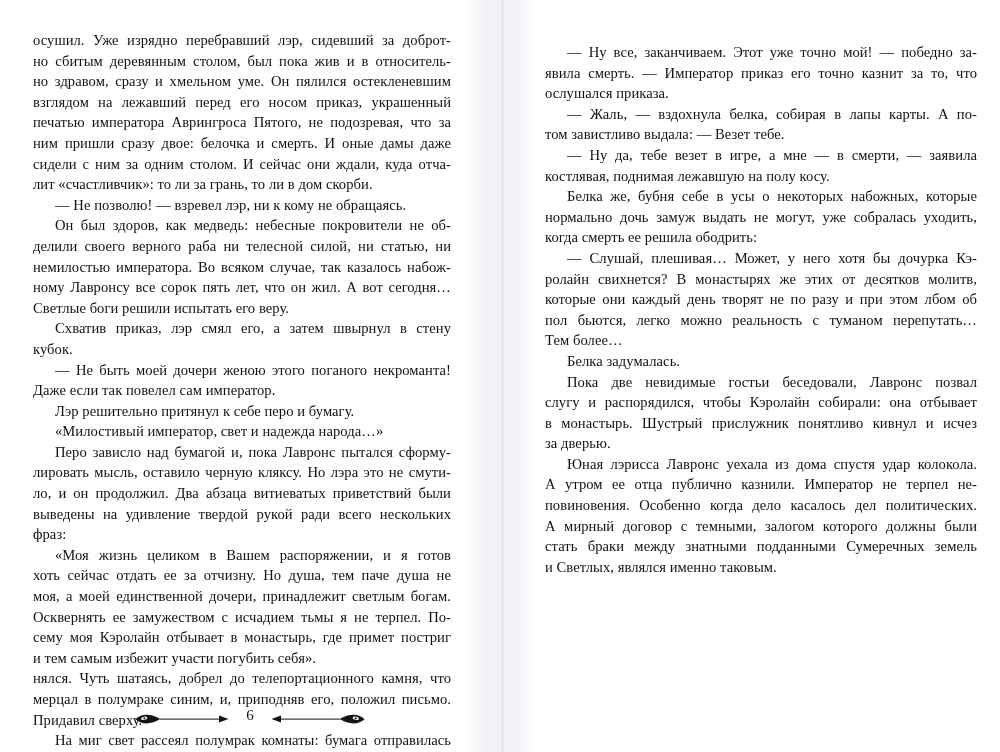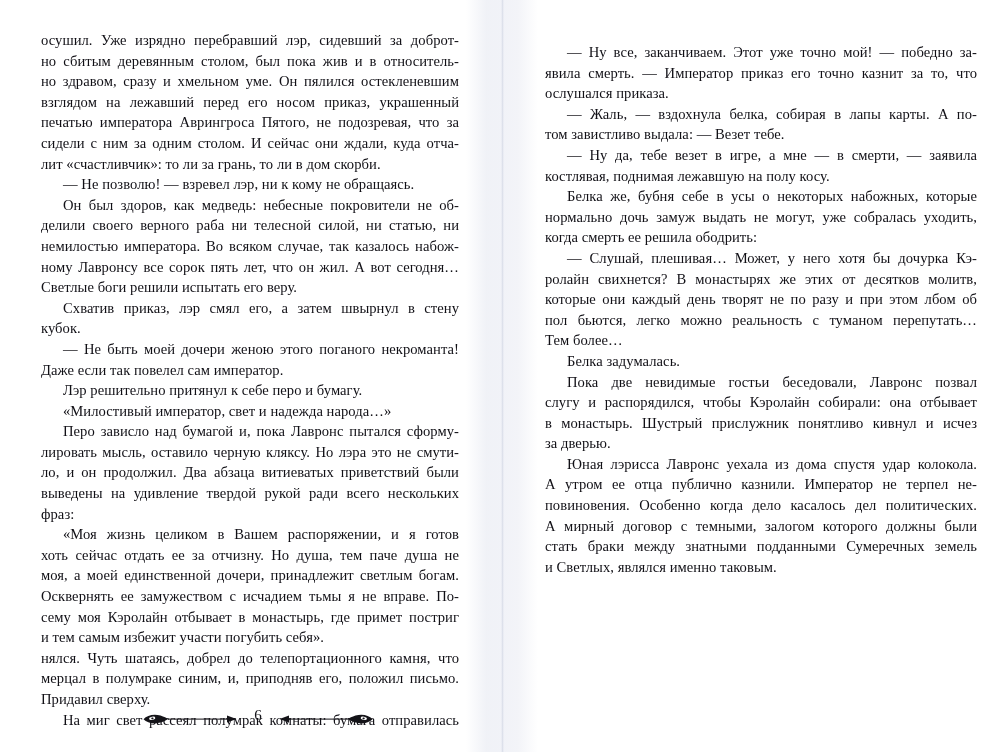--- a/index.html
+++ b/index.html
@@ -45,21 +45,21 @@
         rgba(205,210,224,0.55),
         rgba(255,255,255,0));
     pointer-events: none;
   }
 
   .page {
     position: absolute;
     top: 0;
     height: 752px;
   }
-  .page-left  { left: 8px;    width: 500px; }
+  .page-left  { left: 0;    width: 500px; }
   .page-right { left: 500px; width: 500px; }
 
   .textblock {
     position: absolute;
     top: 30px;
   }
   .page-left .textblock  { left: 33px; width: 418px; }
   .page-right .textblock { left: 45px; width: 432px; margin-top: 12px; }
 
   
@@ -116,20 +116,21 @@
 
 <div class="book-spread">
 
   <div class="page page-left">
     <div class="textblock" id="left-lines">
         <div class="ln j">осушил. Уже изрядно перебравший лэр, сидевший за доброт-</div>
         <div class="ln j">но сбитым деревянным столом, был пока жив и в относитель-</div>
         <div class="ln j">но здравом, сразу и хмельном уме. Он пялился остекленевшим</div>
         <div class="ln j">взглядом на лежавший перед его носом приказ, украшенный</div>
         <div class="ln j">печатью императора Аврингроса Пятого, не подозревая, что за</div>
+        <div class="ln j">ним пришли сразу двое: белочка и смерть. И оные дамы даже</div>
         <div class="ln j">сидели с ним за одним столом. И сейчас они ждали, куда отча-</div>
         <div class="ln">лит «счастливчик»: то ли за грань, то ли в дом скорби.</div>
         <div class="ln indent">— Не позволю! — взревел лэр, ни к кому не обращаясь.</div>
         <div class="ln j indent">Он был здоров, как медведь: небесные покровители не об-</div>
         <div class="ln j">делили своего верного раба ни телесной силой, ни статью, ни</div>
         <div class="ln j">немилостью императора. Во всяком случае, так казалось набож-</div>
         <div class="ln j">ному Лавронсу все сорок пять лет, что он жил. А вот сегодня…</div>
         <div class="ln">Светлые боги решили испытать его веру.</div>
         <div class="ln j indent">Схватив приказ, лэр смял его, а затем швырнул в стену</div>
         <div class="ln">кубок.</div>
@@ -138,21 +139,21 @@
         <div class="ln indent">Лэр решительно притянул к себе перо и бумагу.</div>
         <div class="ln indent">«Милостивый император, свет и надежда народа…»</div>
         <div class="ln j indent">Перо зависло над бумагой и, пока Лавронс пытался сформу-</div>
         <div class="ln j">лировать мысль, оставило черную кляксу. Но лэра это не смути-</div>
         <div class="ln j">ло, и он продолжил. Два абзаца витиеватых приветствий были</div>
         <div class="ln j">выведены на удивление твердой рукой ради всего нескольких</div>
         <div class="ln">фраз:</div>
         <div class="ln j indent">«Моя жизнь целиком в Вашем распоряжении, и я готов</div>
         <div class="ln j">хоть сейчас отдать ее за отчизну. Но душа, тем паче душа не</div>
         <div class="ln j">моя, а моей единственной дочери, принадлежит светлым богам.</div>
-        <div class="ln j">Осквернять ее замужеством с исчадием тьмы я не вправе. По-</div>
+        <div class="ln j">Осквернять ее замужеством с исчадием тьмы я не терпел. По-</div>
         <div class="ln j">сему моя Кэролайн отбывает в монастырь, где примет постриг</div>
         <div class="ln">и тем самым избежит участи погубить себя».</div>
         <div class="ln j">нялся. Чуть шатаясь, добрел до телепортационного камня, что</div>
         <div class="ln j">мерцал в полумраке синим, и, приподняв его, положил письмо.</div>
         <div class="ln">Придавил сверху.</div>
         <div class="ln j indent">На миг свет рассеял полумрак комнаты: бумага отправилась</div>
       </div>
 
     <div class="footer">
       <div class="orn-row">

